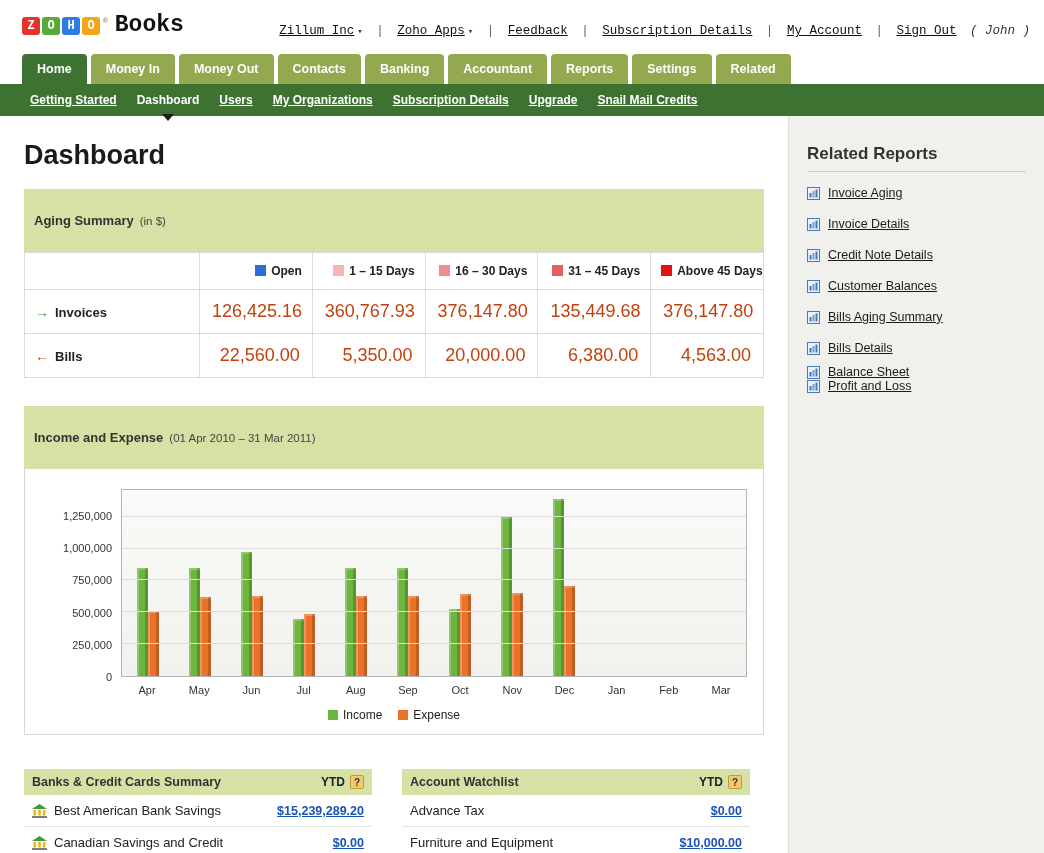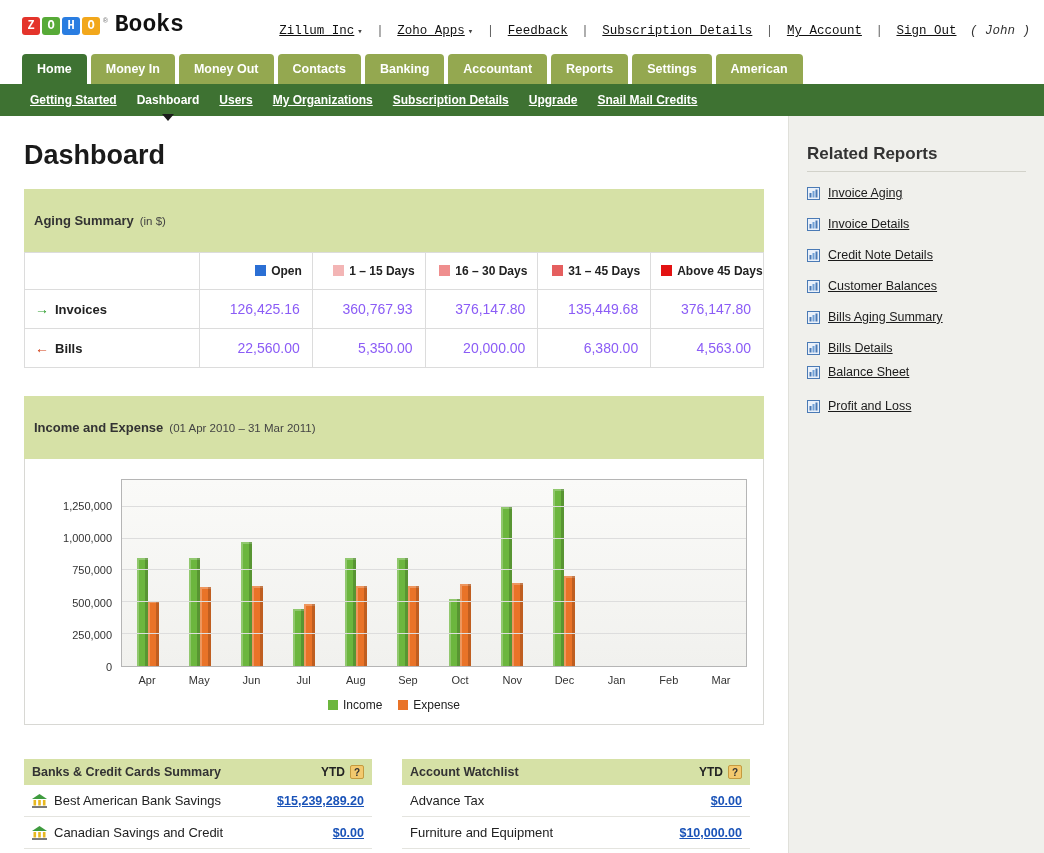--- a/index.html
+++ b/index.html
@@ -53,21 +53,21 @@
   
   .aging-table { width:100%; border-collapse:collapse; table-layout:fixed; background:#fff; }
   .aging-table td { border:1px solid #dcdcdc; }
   .aging-table col.c-first { width:175px; }
   .legend-cell { padding:11px 10px; text-align:right; font-size:12px; font-weight:bold; color:#222; white-space:nowrap; }
   .sw { display:inline-block; width:11px; height:11px; margin-right:5px; vertical-align:-1px; }
   .first-cell { padding:11px 10px; font-weight:bold; font-size:13px; }
   .arrow { font-weight:bold; margin-right:6px; font-size:14px; }
   .arrow.inv { color:#2e9e2e; }
   .arrow.bill { color:#d03a10; }
-  .num { color:#8b5cf6; font-size:14px; text-align:right; padding:11px 12px; }
+  .num { color:#c2410c; font-size:18px; text-align:right; padding:11px 12px; }
 
   
   .chart-sec { margin-top:28px; }
   .chart-box { border:1px solid #d8d8d4; border-top:none; padding:20px 8px 12px; background:#fff; }
   .plot-wrap { display:flex; }
   .y-axis { width:88px; position:relative; }
   .ytick { position:absolute; right:9px; font-size:11px; color:#333; transform:translateY(50%); white-space:nowrap; }
   .plot { flex:1; height:188px; position:relative; background:linear-gradient(#fafaf8,#f1f1ee); border:1px solid #b5b5b5; margin-right:8px; }
   .gridline { position:absolute; left:0; right:0; height:1px; background:#ddd; }
   .bars { position:absolute; left:0; right:0; top:0; bottom:0; display:flex; }
@@ -125,21 +125,21 @@
 
 <nav class="tabs">
   <a class="tab active">Home</a>
   <a class="tab">Money In</a>
   <a class="tab">Money Out</a>
   <a class="tab">Contacts</a>
   <a class="tab">Banking</a>
   <a class="tab">Accountant</a>
   <a class="tab">Reports</a>
   <a class="tab">Settings</a>
-  <a class="tab">American</a>
+  <a class="tab">Related</a>
 </nav>
 
 <div class="subnav">
   <a>Getting Started</a>
   <a class="active">Dashboard</a>
   <a>Users</a>
   <a>My Organizations</a>
   <a>Subscription Details</a>
   <a>Upgrade</a>
   <a>Snail Mail Credits</a>
@@ -403,21 +403,21 @@
       </li>
       <li>
         <svg class="rep-icon" width="13" height="13" viewBox="0 0 13 13">
             <rect x="0.5" y="0.5" width="12" height="12" fill="#eaf1fa" stroke="#4a7ab5"></rect>
             <rect x="2.5" y="6" width="2" height="4.5" fill="#4a7ab5"></rect>
             <rect x="5.5" y="4" width="2" height="6.5" fill="#6fa0d6"></rect>
             <rect x="8.5" y="2.5" width="2" height="8" fill="#4a7ab5"></rect>
           </svg>
         <a>Bills Details</a>
       </li>
-      <li style="margin-top:-7px; margin-bottom:20px;">
+      <li style="margin-top:-7px; margin-bottom:0;">
         <svg class="rep-icon" width="13" height="13" viewBox="0 0 13 13">
             <rect x="0.5" y="0.5" width="12" height="12" fill="#eaf1fa" stroke="#4a7ab5"></rect>
             <rect x="2.5" y="6" width="2" height="4.5" fill="#4a7ab5"></rect>
             <rect x="5.5" y="4" width="2" height="6.5" fill="#6fa0d6"></rect>
             <rect x="8.5" y="2.5" width="2" height="8" fill="#4a7ab5"></rect>
           </svg>
         <a>Balance Sheet</a>
       </li>
       <li>
         <svg class="rep-icon" width="13" height="13" viewBox="0 0 13 13">

